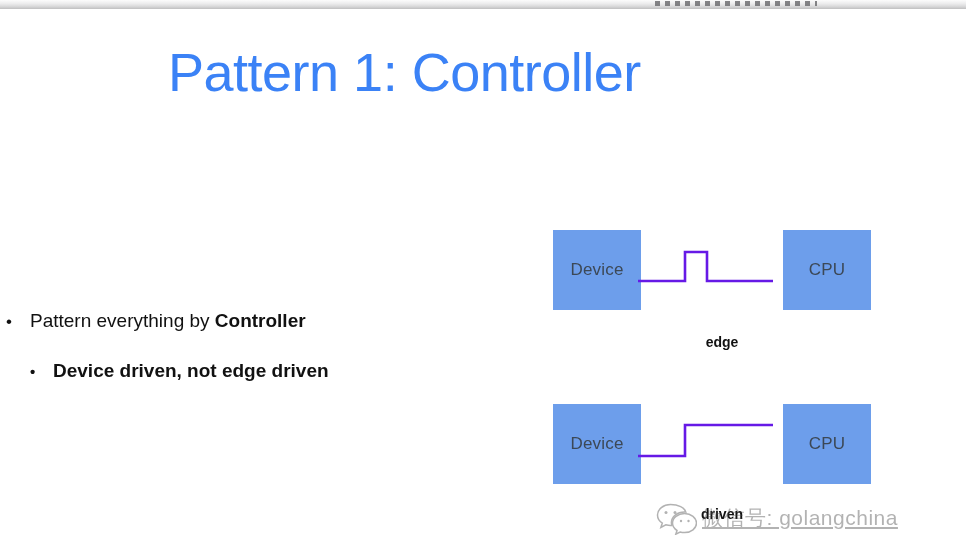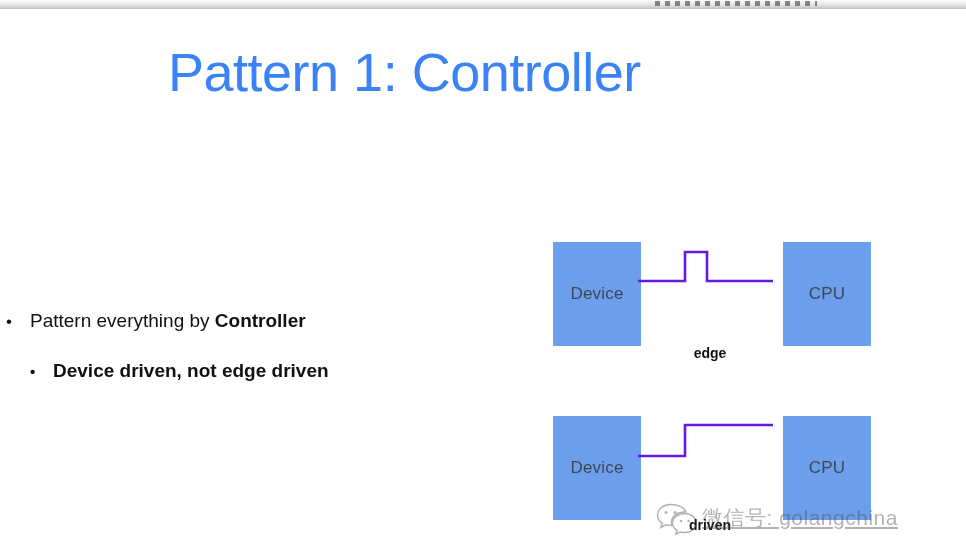--- a/index.html
+++ b/index.html
@@ -94,52 +94,50 @@
     width: 340px;
     height: 128px;
   }
   #diagram-edge  { left: 540px; top: 222px; }
   #diagram-level { left: 540px; top: 396px; }
 
   .node-box {
     position: absolute;
     top: 8px;
     width: 88px;
-    height: 104px;
+    height: 80px;
     background: #6d9eeb;
     display: flex;
     align-items: center;
     justify-content: center;
     font-size: 17px;
     color: #3c4856;
     letter-spacing: 0.2px;
-    margin-top: 12px;
   }
   .node-device { left: 13px; }
   .node-cpu    { left: 243px; }
 
   .wave-svg {
     position: absolute;
     left: 0;
     top: 0;
     width: 340px;
     height: 105px;
     overflow: visible;
   }
 
   .diagram-label {
     position: absolute;
-    left: 0;
+    left: 12px;
     top: 112px;
     width: 340px;
     text-align: center;
     font-size: 14px;
     font-weight: bold;
     color: #111111;
-    margin-top: 11px;
   }
   #diagram-level .diagram-label { top: 110px; }
 
   
   .watermark {
     position: absolute;
     left: 655px;
     top: 496px;
     width: 311px;
     height: 44px;

